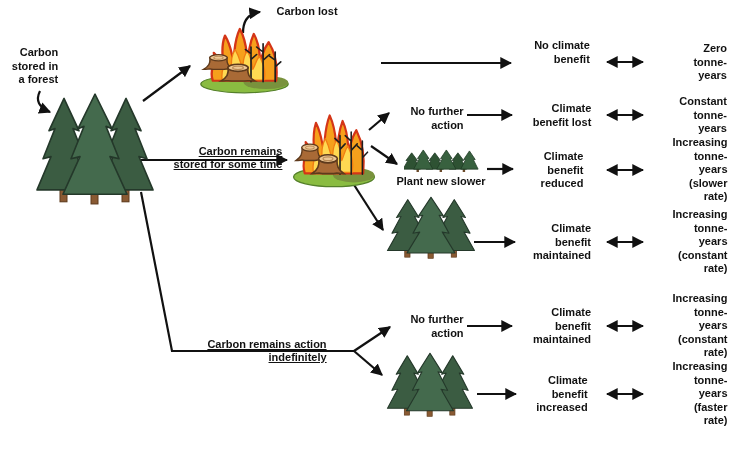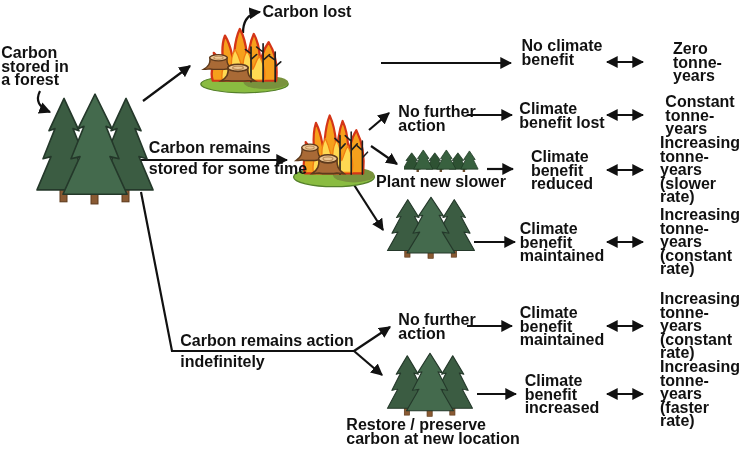--- a/index.html
+++ b/index.html
@@ -2,24 +2,24 @@
 <html><head>
 <meta charset="utf-8">
 <style>
   html,body{margin:0;padding:0;background:#fff;}
   #canvas{
     position:relative;width:754px;height:452px;background:#ffffff;
     font-family:"Liberation Sans","DejaVu Sans",sans-serif;overflow:hidden;
   }
   .lbl{
     position:absolute;transform:translate(-50%,-50%);
-    text-align:left;white-space:pre-line;
-    font-weight:700;font-size:16px;line-height:13.5px;color:#111;
+    text-align:right;white-space:pre-line;
+    font-weight:700;font-size:11px;line-height:13.5px;color:#111;
   }
-  .lbl.onl{line-height:21px;}
+  .lbl.onl{line-height:13px;text-decoration:underline;}
   .lbl.it{}
   .icon{position:absolute;}
   #connectors{position:absolute;left:0;top:0;}
 </style>
 </head>
 <body>
 
 <div id="canvas">
 
   <svg width="0" height="0" style="position:absolute" aria-hidden="true">
@@ -134,22 +134,20 @@
   <div class="lbl onl" style="left:228px;top:158px">Carbon remains
 stored for some time</div>
   <div class="lbl onl" style="left:267px;top:351px">Carbon remains action
 indefinitely</div>
 
   <div class="lbl" style="left:437px;top:118px">No further
 action</div>
   <div class="lbl" style="left:441px;top:182px">Plant new slower</div>
   <div class="lbl" style="left:437px;top:326px">No further
 action</div>
-  <div class="lbl" style="left:433px;top:431px">Restore / preserve
-carbon at new location</div>
 
   <div class="lbl" style="left:562px;top:52px">No climate
 benefit</div>
   <div class="lbl" style="left:562px;top:115px">Climate
 benefit lost</div>
   <div class="lbl" style="left:562px;top:170px">Climate
 benefit
 reduced</div>
   <div class="lbl" style="left:562px;top:242px">Climate
 benefit

